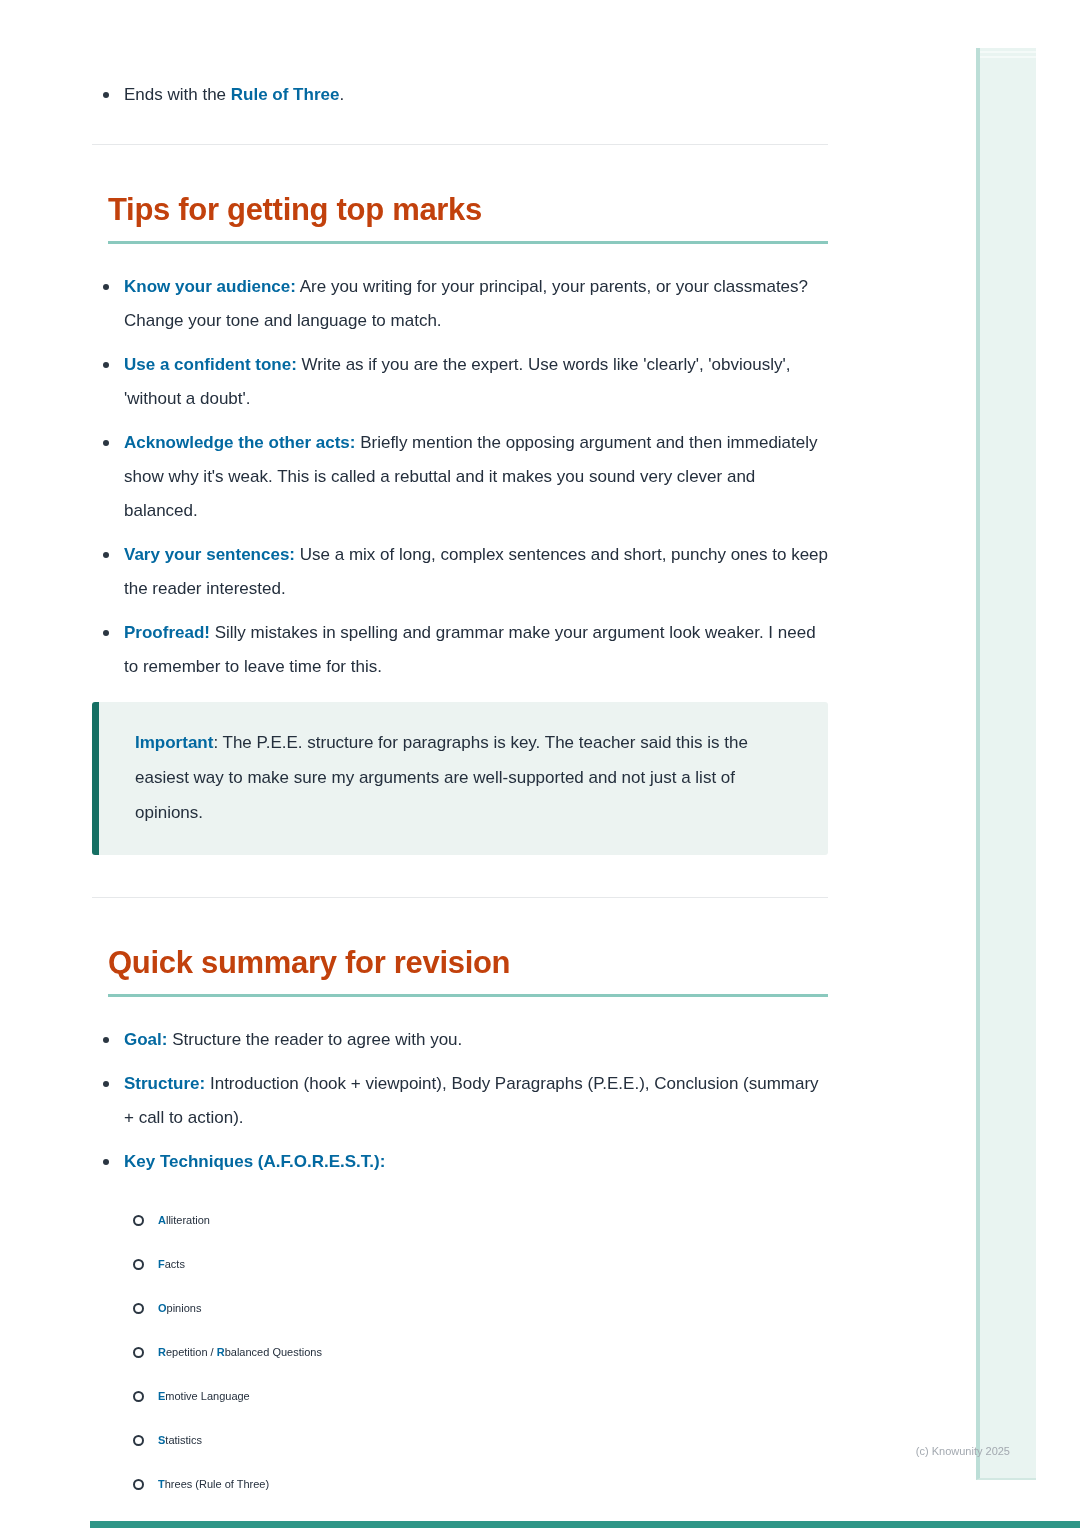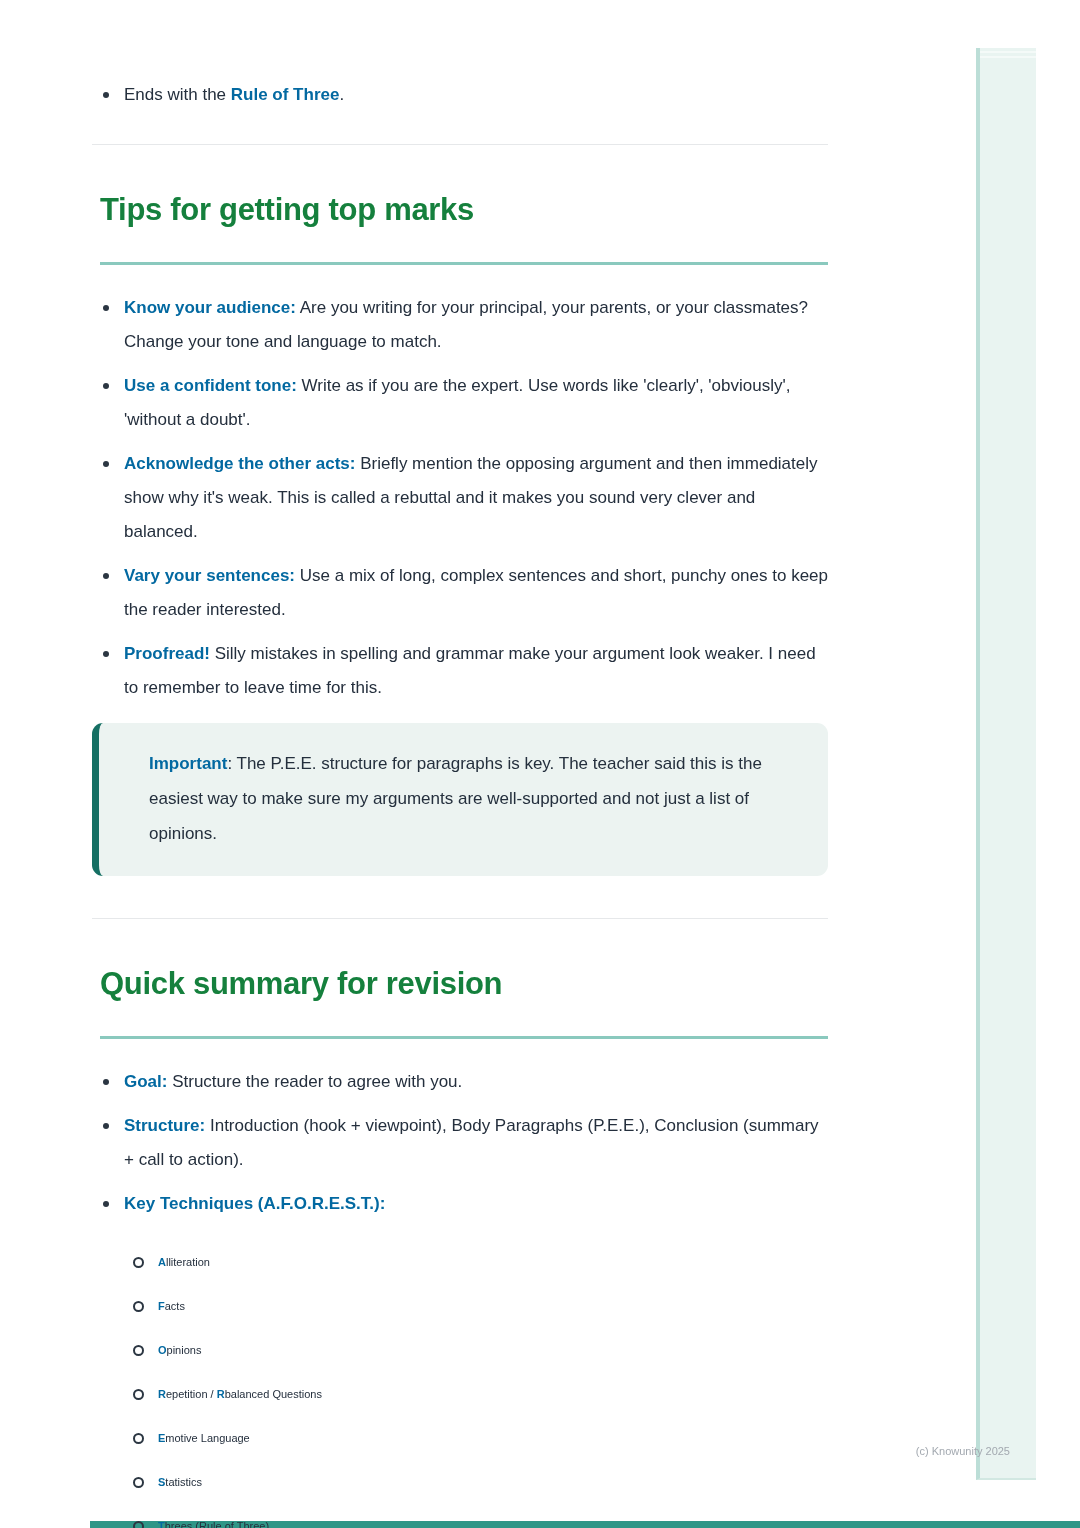--- a/index.html
+++ b/index.html
@@ -48,24 +48,24 @@
   }
 
   .divider {
     border: none;
     border-top: 1px solid #e6e8ea;
     margin: 32px 0 0 0;
   }
   .divider-2 { margin-top: 42px; }
 
   h1 {
-    margin: 46px 0 0 8px;
-    padding-bottom: 33px;
+    margin: 46px 0 0 16px;
+    padding-bottom: 12px;
     border-bottom: 3px solid #8ac9be;
-    color: #15803d;
+    color: #c2410c;
     font-size: 31px;
     line-height: 38px;
     font-weight: 700;
     letter-spacing: -0.3px;
   }
 
   ul { list-style: none; margin: 0; padding: 0; }
 
   ul.blist { margin-top: 26px; font-size: 17px; line-height: 34px; }
   ul.blist > li {
@@ -83,22 +83,22 @@
   }
   .top-list { margin-top: 0; }
   .top-list > li { margin-bottom: 0; }
 
   strong, b { font-weight: 700; color: #0369a1; }
 
   .callout {
     margin-top: 18px;
     background: #ecf3f1;
     border-left: 7px solid #156f63;
-    border-radius: 11px;
-    padding: 23px 36px 25px 50px;
+    border-radius: 3px;
+    padding: 23px 36px 25px 36px;
   }
   .callout p {
     margin: 0;
     font-size: 17px;
     line-height: 35px;
   }
 
   ul.sublist {
     margin-top: 24px;
     font-size: 11px;

